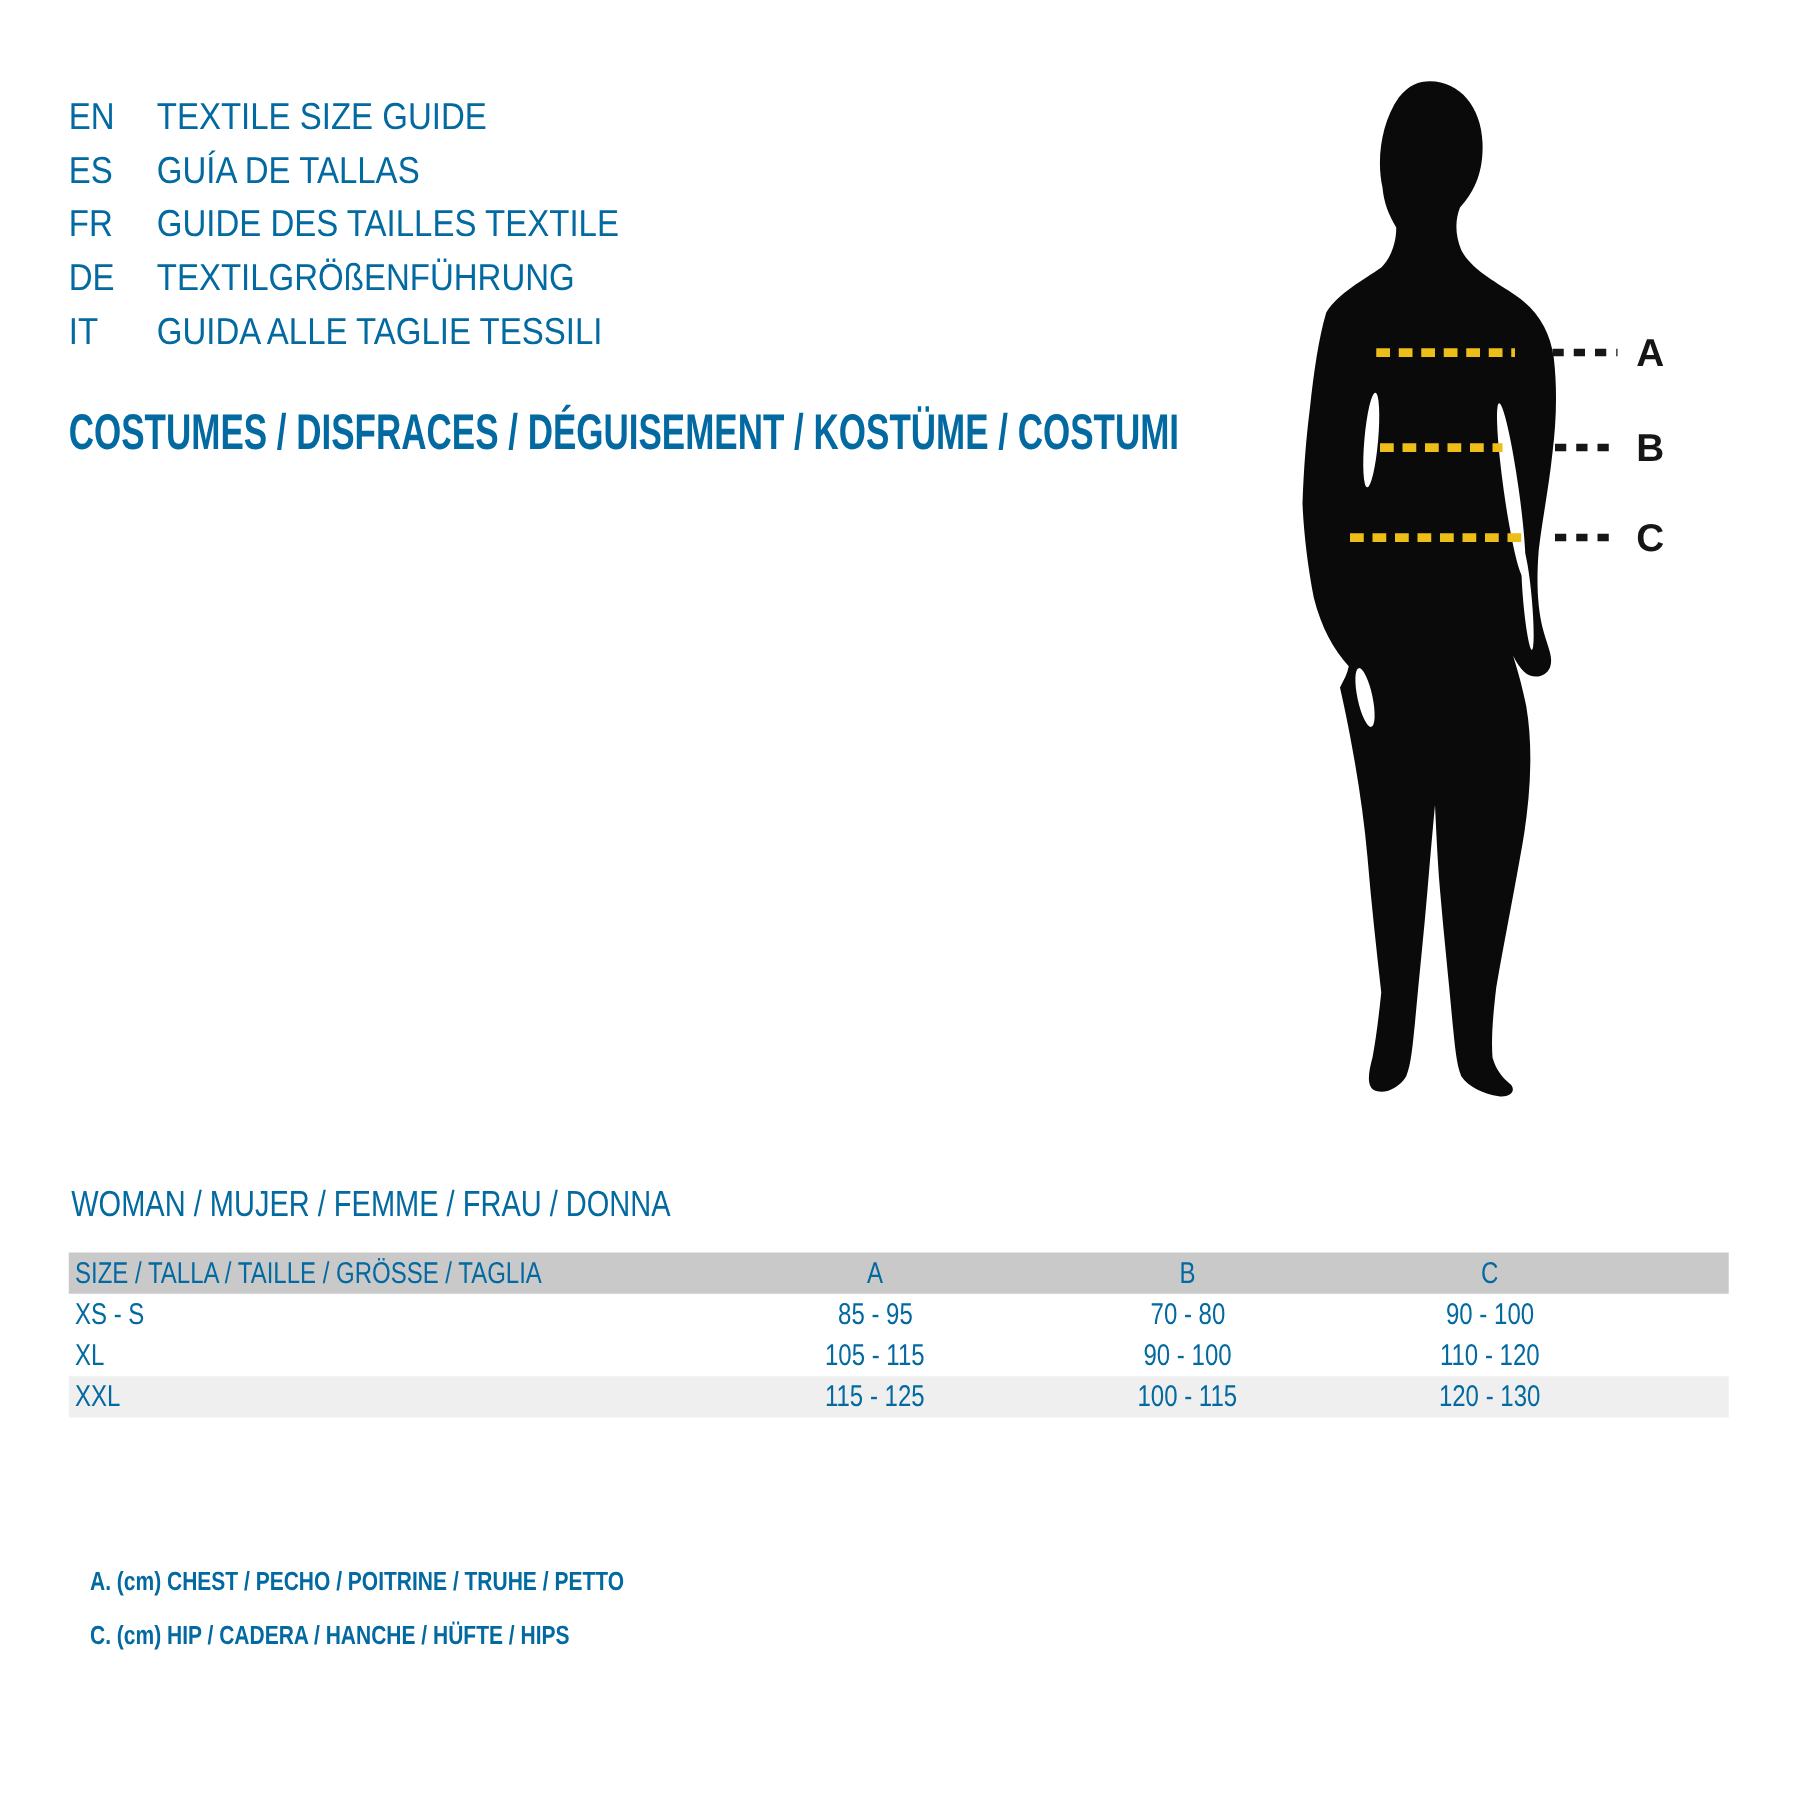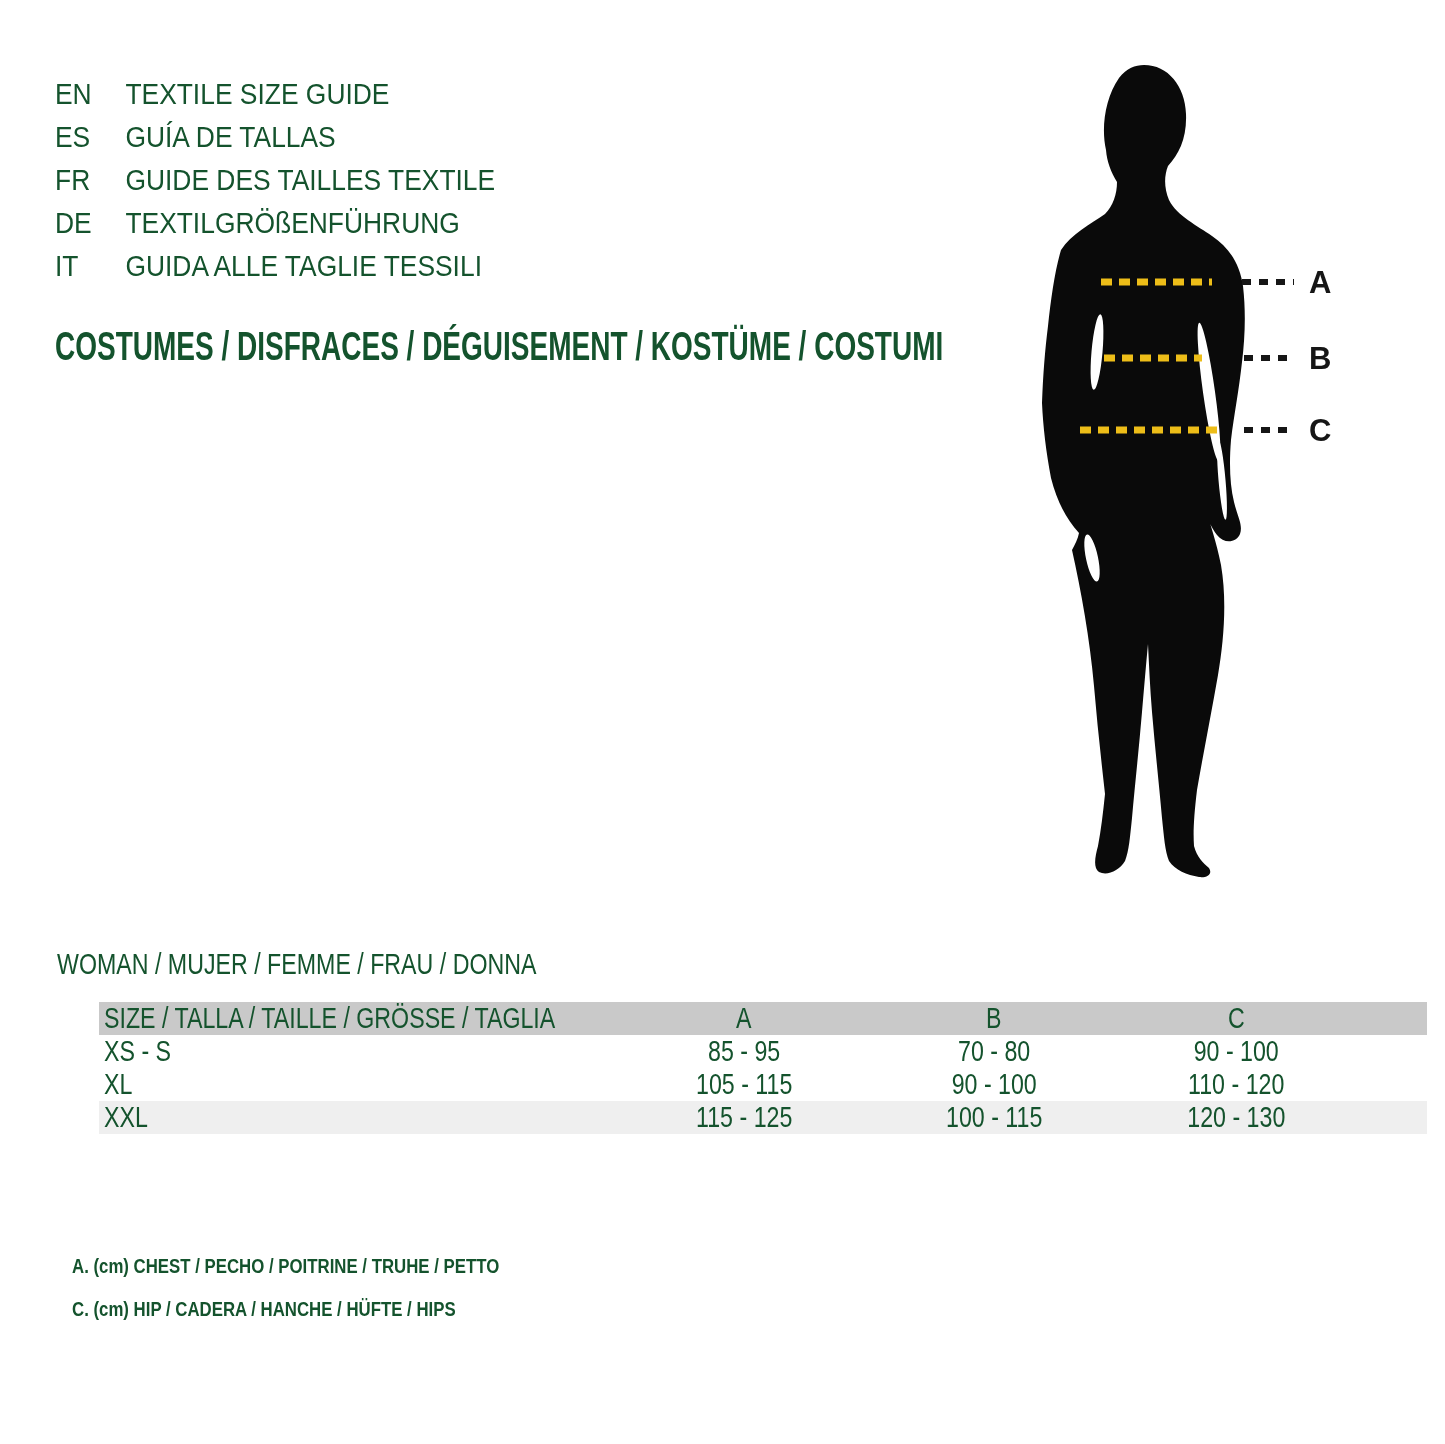--- a/index.html
+++ b/index.html
@@ -2,21 +2,21 @@
 <html><head>
 <meta charset="utf-8">
 <style>
   html,body{margin:0;padding:0;background:#fff;}
   .page{
     position:relative;
     width:1445px;height:1444px;
     background:#ffffff;
     overflow:hidden;
     font-family:"Liberation Sans", sans-serif;
-    color:#14532d;
+    color:#0369a1;
   }
   
   .cd{display:inline-block;transform:scaleX(0.8);transform-origin:0 50%;white-space:nowrap;}
   .cdc{display:inline-block;transform:scaleX(0.8);transform-origin:50% 50%;white-space:nowrap;}
 
   
   .lang-list{position:absolute;left:55px;top:72px;}
   .lang-row{display:flex;align-items:center;height:43px;font-size:30px;font-weight:500;
             transform:scaleX(0.88);transform-origin:0 50%;white-space:nowrap;}
   .lang-code{width:80px;flex:0 0 80px;}
@@ -25,21 +25,21 @@
   .category{position:absolute;left:55px;top:324px;font-size:40px;font-weight:700;white-space:nowrap;}
   .category .cd{transform:scaleX(0.70);}
 
   
   .figure{position:absolute;left:1000px;top:60px;width:420px;height:840px;}
 
   
   .woman-title{position:absolute;left:57px;top:948px;font-size:29px;font-weight:400;white-space:nowrap;}
 
   
-  .size-table{position:absolute;left:55px;top:1002px;width:1328px;font-size:29px;font-weight:500;margin-left:44px;}
+  .size-table{position:absolute;left:55px;top:1002px;width:1328px;font-size:24px;font-weight:500;}
   .trow{display:flex;height:33px;align-items:center;}
   .trow.thead{background:#c9c9c9;}
   .trow.alt{background:#efefef;}
   .col-size{width:515px;flex:0 0 515px;padding-left:5px;text-align:left;}
   .col-a{width:250px;flex:0 0 250px;text-align:center;}
   .col-b{width:250px;flex:0 0 250px;text-align:center;}
   .col-c{width:234px;flex:0 0 234px;text-align:center;}
 
   
   .legend{position:absolute;left:72px;top:1244px;font-size:21px;font-weight:700;}

